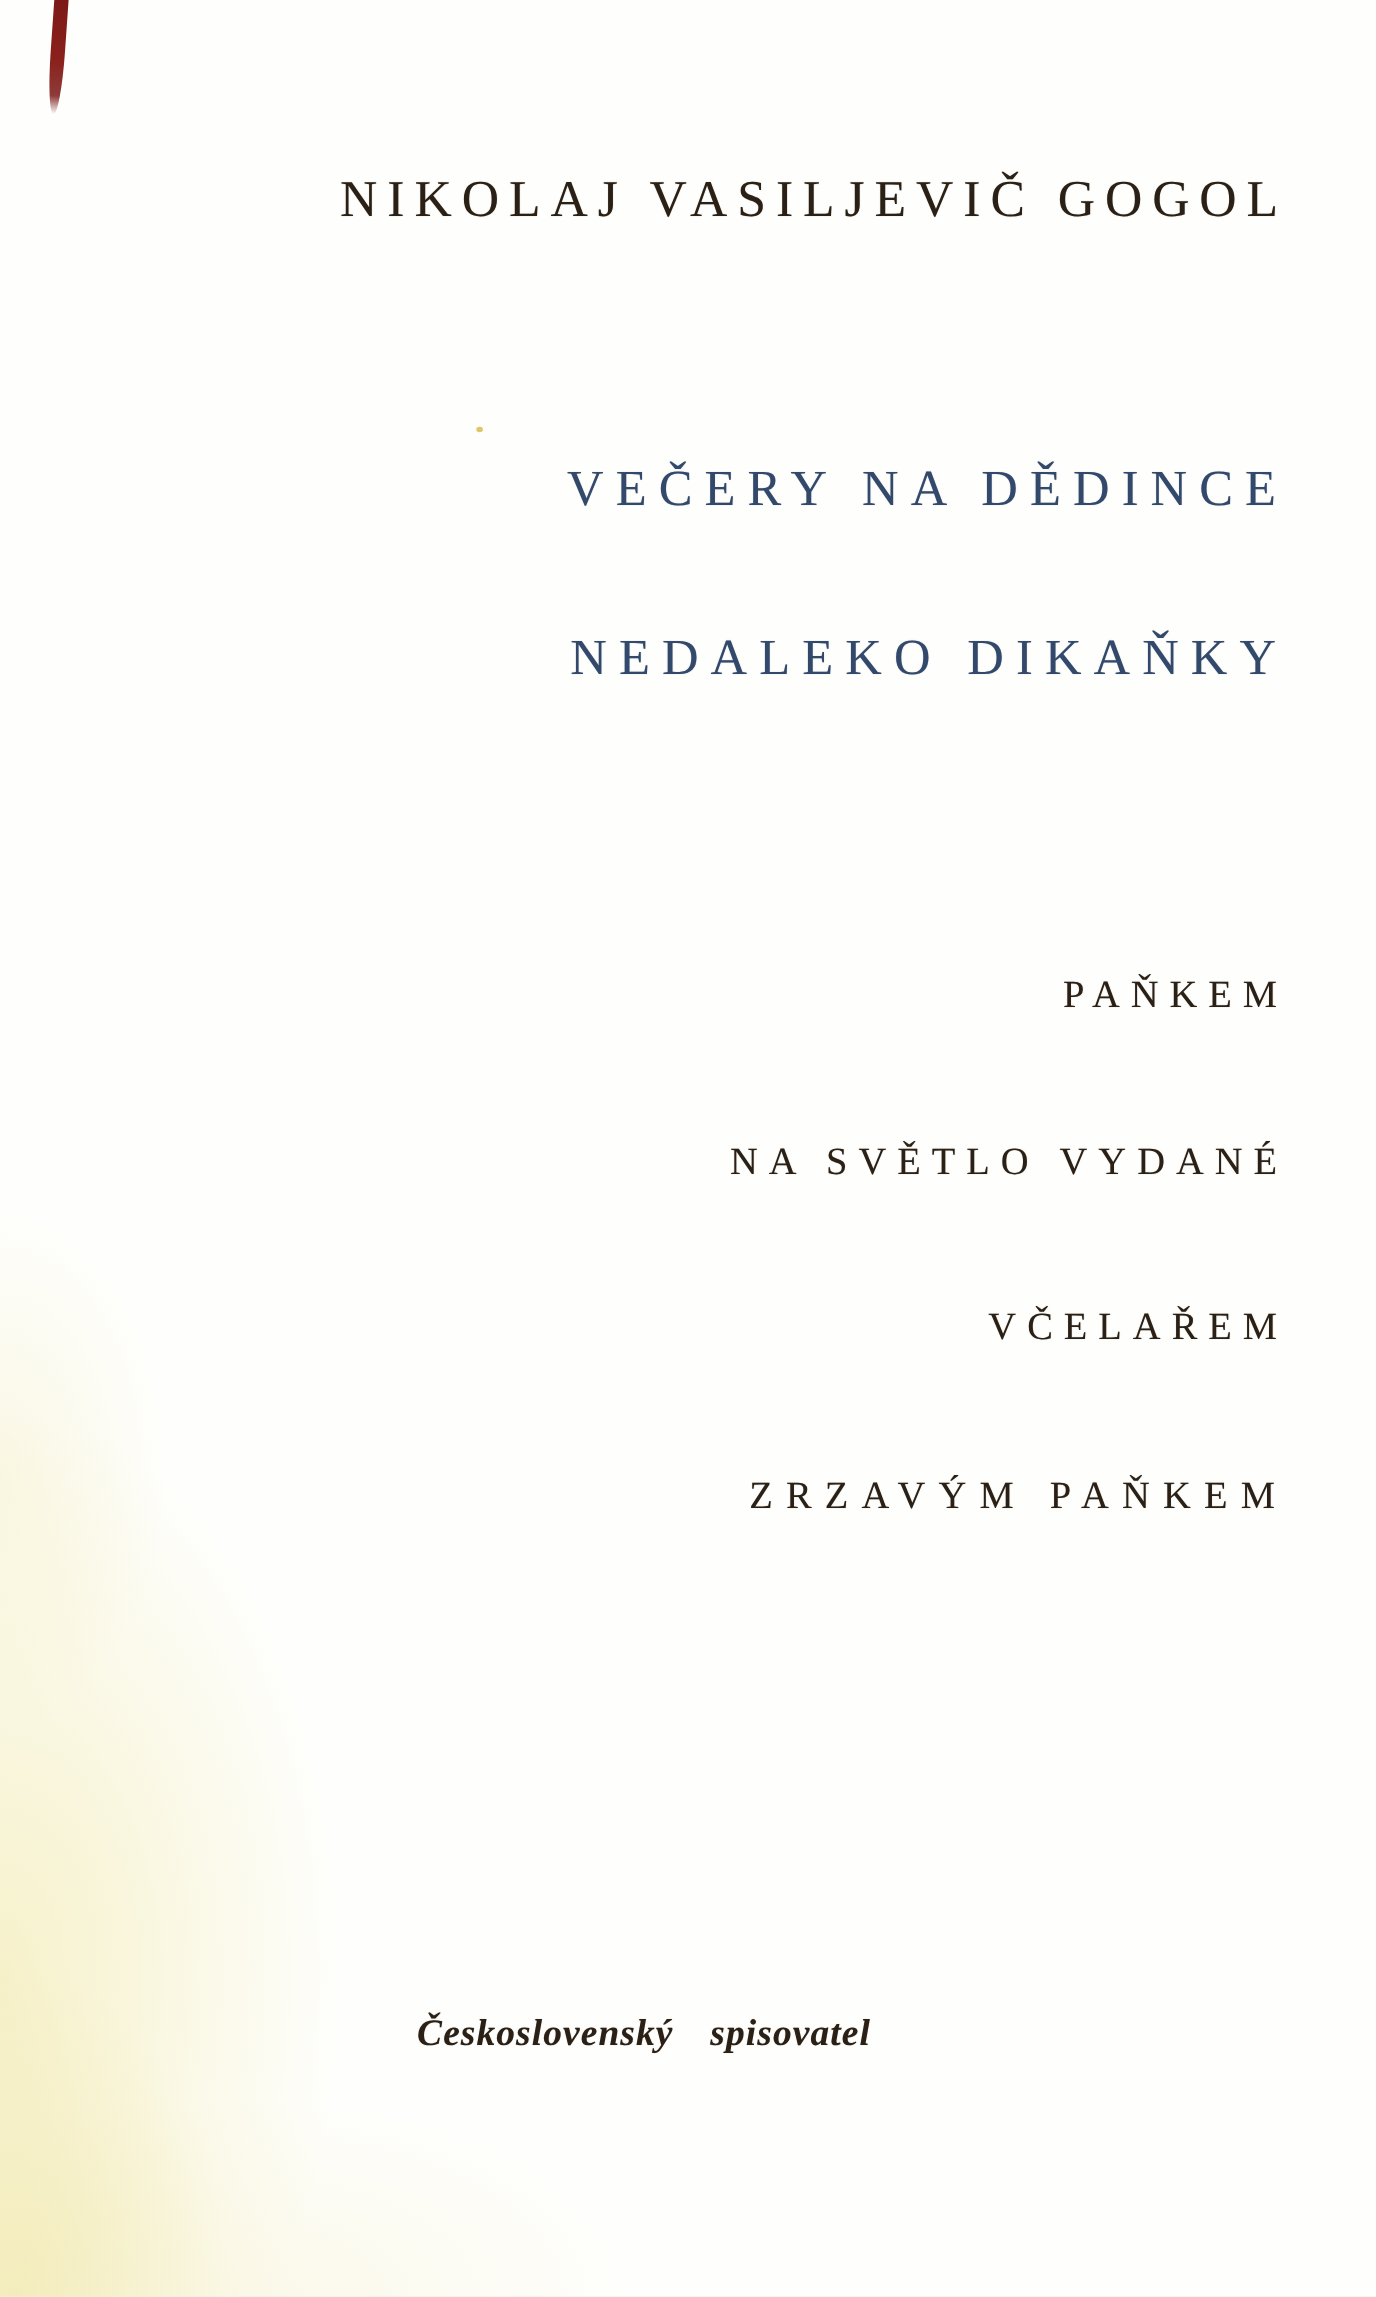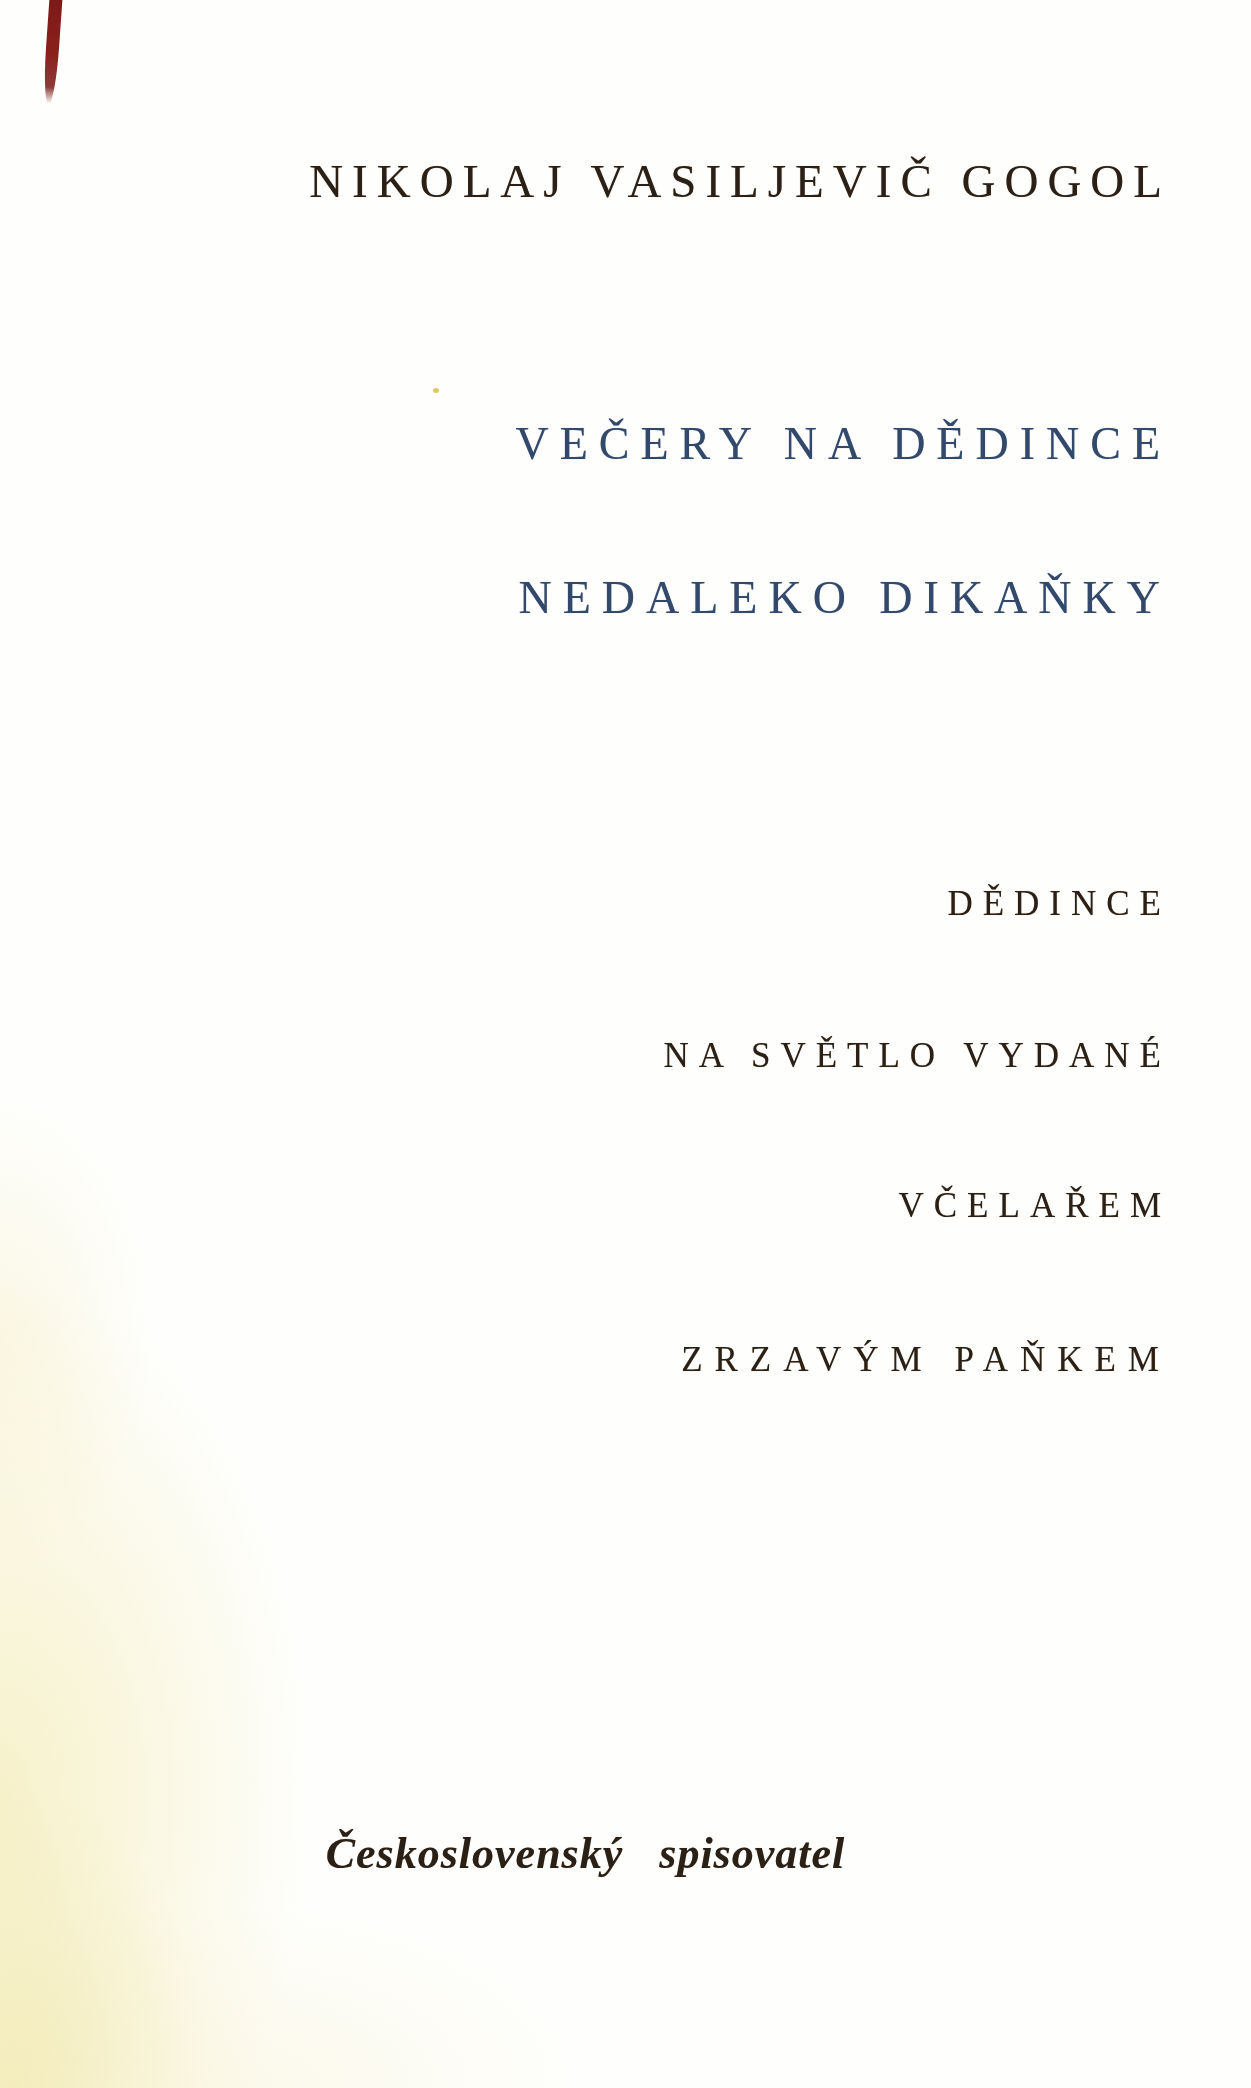--- a/index.html
+++ b/index.html
@@ -49,21 +49,21 @@
   .title1 { top: 421px; font-size: 46px; letter-spacing: 11px; }
   .title2 { top: 575px; font-size: 46px; letter-spacing: 11px; padding-left: 22px; }
   .sub    { font-size: 35px; letter-spacing: 10px; }
   .sub1   { top: 886px; }
   .sub2   { top: 1038px; }
   .sub3   { top: 1188px; }
   .sub4   { top: 1342px; letter-spacing: 12px; }
   .imprint {
     font-style: italic;
     font-weight: 700;
-    font-size: 44px;
+    font-size: 34px;
     letter-spacing: 1px;
     text-shadow: 0 0 1px rgba(43,32,21,0.3);
   }
   .publisher { top: 1832px; word-spacing: 24px; }
   .place     { top: 1926px; word-spacing: 12px; }
 
   
   .red-streak {
     position: absolute;
     left: 46px;
@@ -96,21 +96,21 @@
 
   <div class="red-streak"></div>
   <div class="speck"></div>
 
   <div class="line caps author">NIKOLAJ VASILJEVIČ GOGOL</div>
 
   <div class="line caps blue title1">VEČERY NA DĚDINCE</div>
 
   <div class="line caps blue title2">NEDALEKO DIKAŇKY</div>
 
-  <div class="line caps sub sub1">DĚDINCE</div>
+  <div class="line caps sub sub1">PAŇKEM</div>
 
   <div class="line caps sub sub3">VČELAŘEM</div>
 
   <div class="line caps sub sub2">NA SVĚTLO VYDANÉ</div>
 
   <div class="line caps sub sub4">ZRZAVÝM PAŇKEM</div>
 
   <div class="line imprint publisher">Československý  spisovatel</div>
 
 

